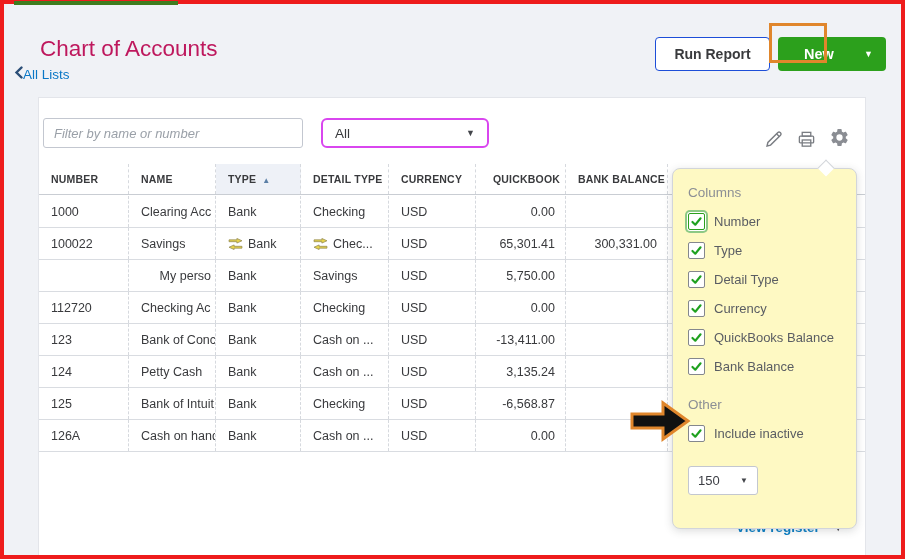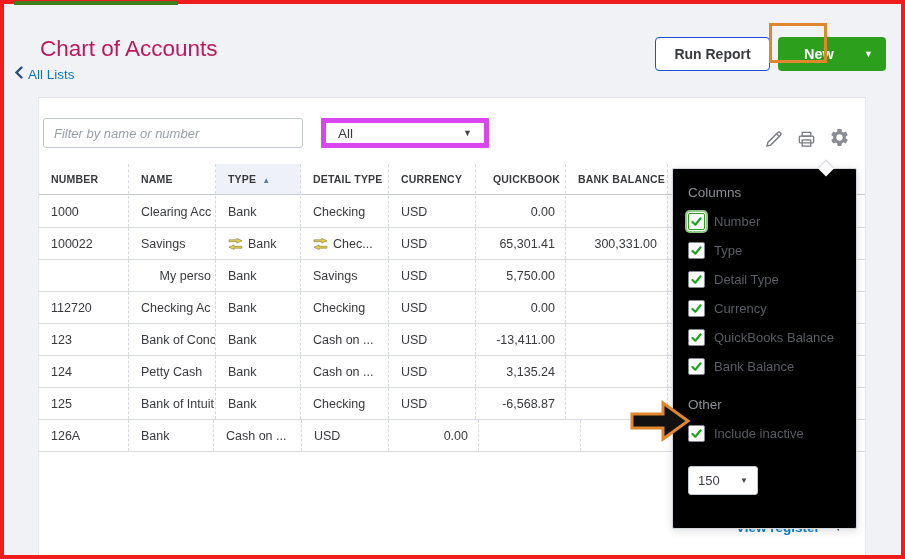--- a/index.html
+++ b/index.html
@@ -6,41 +6,41 @@
   html,body { width:905px; height:559px; }
   body { font-family:"Liberation Sans", sans-serif; }
   .page { position:relative; width:905px; height:559px; background:#f0f2f6; overflow:hidden; }
 
   
   .frame { position:absolute; inset:0; border:4px solid #ee1c1c; z-index:100; pointer-events:none; }
   .green-bar { position:absolute; left:14px; top:1px; width:164px; height:4px; background:#3f7d1f; z-index:101; }
 
   
   .page-title { position:absolute; left:40px; top:36px; font-size:22.5px; color:#be185d; }
-  .back-link { position:absolute; left:14px; top:66px; display:flex; align-items:center; gap:5px;
+  .back-link { position:absolute; left:14px; top:66px; display:flex; align-items:center; 
                color:#0977c6; font-size:13.5px; cursor:pointer; }
   .run-report-btn { position:absolute; left:655px; top:37px; width:115px; height:34px; background:#fff;
                     border:1px solid #1d4ed8; border-radius:4px; font-size:14px; font-weight:bold;
                     color:#393a3d; display:flex; align-items:center; justify-content:center; cursor:pointer; }
   .new-btn { position:absolute; left:778px; top:37px; width:108px; height:34px; background:#2ca01c;
              border:none; border-radius:4px; color:#fff; font-weight:bold; font-size:14.5px;
              display:flex; align-items:center; cursor:pointer; padding:0 13px 0 26px; }
   .new-btn .nb-label { flex:1; text-align:left; }
   .new-btn .nb-arrow { font-size:9px; }
 
   
   .card { position:absolute; left:38px; top:97px; width:828px; height:458px; background:#fff;
           border:1px solid #e3e5ea; border-bottom:none; }
 
   .search-input { position:absolute; left:4px; top:20px; width:260px; height:30px;
                   border:1px solid #c3c7d0; border-radius:3px; padding:0 10px; font-size:13px;
                   color:#393a3d; font-family:"Liberation Sans",sans-serif; background:#fff; }
   .search-input::placeholder { font-style:italic; color:#9aa0a8; }
   .type-select { position:absolute; left:282px; top:20px; width:168px; height:30px;
-                 border:5px solid #d946ef; border-radius:1px; background:#fff; display:flex;
+                 border:2px solid #d946ef; border-radius:6px; background:#fff; display:flex;
                  align-items:center; justify-content:space-between; padding:0 12px; cursor:pointer; }
   .type-select .ts-value { font-size:13.5px; color:#393a3d; }
   .type-select .ts-arrow { font-size:9px; color:#43454a; }
 
   .icon-btn { position:absolute; top:32px; width:22px; height:22px; background:none; border:none;
               cursor:pointer; display:flex; align-items:center; justify-content:center; }
   .pencil-btn { left:723px; }
   .printer-btn { left:756px; }
   .gear-btn { left:789px; top:30px; }
   .gear-highlight { position:absolute; left:769px; top:23px; width:58px; height:40px;
@@ -63,22 +63,22 @@
   .td.num { justify-content:flex-end; padding-right:10px; padding-left:2px; }
   .td.right { justify-content:flex-end; padding-right:4px; padding-left:2px; }
   .sync-icon svg { display:block; }
 
   .view-register { position:absolute; left:736px; top:520px; z-index:10; display:flex; align-items:center;
                    gap:14px; color:#0a7fc6; font-weight:bold; font-size:13.5px; cursor:pointer;
                    background:none; border:none; font-family:"Liberation Sans",sans-serif; }
   .view-register .vr-arrow { color:#45474c; font-size:9px; }
 
   
-  .settings-panel { position:absolute; left:672px; top:168px; width:185px; height:361px; background:#000000;
-                    border:1px solid #d2d5da; border-radius:2px; box-shadow:0 2px 8px rgba(60,64,67,.18);
+  .settings-panel { position:absolute; left:672px; top:168px; width:185px; height:361px; background:#fef9c3;
+                    border:1px solid #d2d5da; border-radius:8px; box-shadow:0 2px 8px rgba(60,64,67,.18);
                     z-index:20; padding:16px 0 0 15px; }
   .panel-caret { position:absolute; left:820px; top:162px; width:12px; height:12px; background:#fff;
                  border-left:1px solid #d2d5da; border-top:1px solid #d2d5da; transform:rotate(45deg);
                  z-index:21; }
   .menu-label { height:20px; font-size:13.5px; color:#8c8f95; margin-bottom:2px; }
   .opt { height:29px; display:flex; align-items:center; gap:9px; cursor:pointer; }
   .checkbox { width:17px; height:17px; min-width:17px; border:1px solid #84878d; border-radius:2px;
               background:#fff; display:flex; align-items:center; justify-content:center; }
   .checkbox.focused { border-color:#2ca01c; box-shadow:0 0 0 1px #fff, 0 0 0 3px #8dc985; }
   .opt-label { font-size:13px; color:#5a5d63; white-space:nowrap; }
@@ -247,20 +247,21 @@
     <div class="td c-type">Bank</div>
     <div class="td c-detail">Checking</div>
     <div class="td c-currency">USD</div>
     <div class="td c-qb num">-6,568.87</div>
     <div class="td c-bank num"></div>
     <div class="td c-action"></div>
   </div>
 
   <div class="trow">
     <div class="td c-number">126A</div>
+    <div class="td c-name">Cash on hand</div>
     <div class="td c-type">Bank</div>
     <div class="td c-detail">Cash on ...</div>
     <div class="td c-currency">USD</div>
     <div class="td c-qb num">0.00</div>
     <div class="td c-bank num"></div>
     <div class="td c-action"></div>
   </div>
 </div>
   </div>
 

